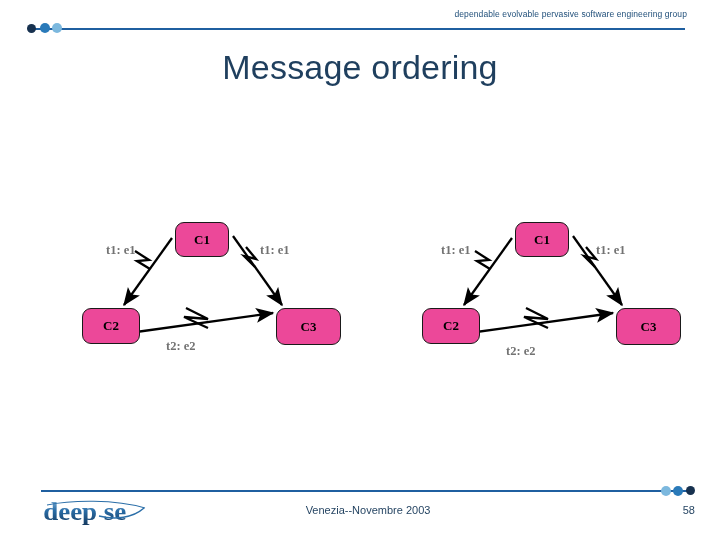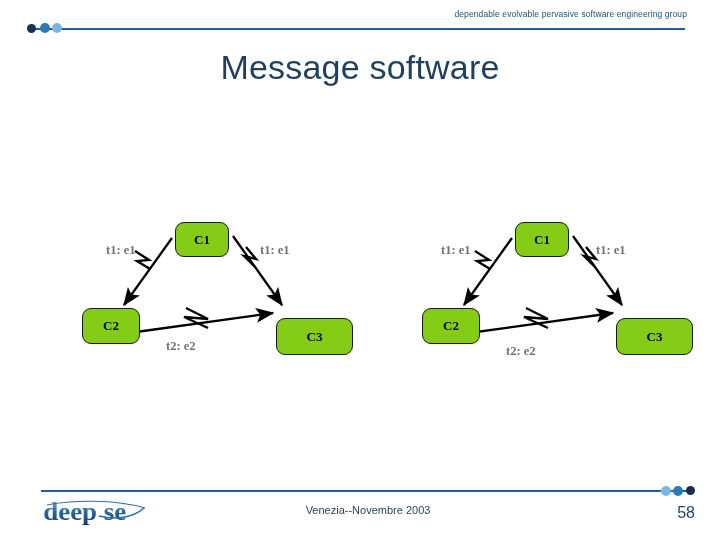--- a/index.html
+++ b/index.html
@@ -72,35 +72,35 @@
   .diagram {
     position: absolute;
     top: 0;
     width: 320px; height: 200px;
   }
   .diagram.left  { left: 58px; }
   .diagram.right { left: 398px; }
 
   .node {
     position: absolute;
-    background: #84cc16;
+    background: #ec4899;
     border: 1.4px solid #1a1a1a;
     border-radius: 9px;
     font-family: "Liberation Serif", serif;
     font-weight: bold;
     font-size: 13px;
     color: #000000;
     display: flex;
     align-items: center;
     justify-content: center;
     box-sizing: border-box;
   }
   .node.c1 { left: 117px; top: 27px;  width: 54px; height: 35px; }
   .node.c2 { left: 12px;  top: 113px; width: 58px; height: 36px; margin-left: 12px; }
-  .node.c3 { left: 218px; top: 123px; width: 77px; height: 37px; }
+  .node.c3 { left: 218px; top: 113px; width: 65px; height: 37px; }
 
   .edge-label {
     position: absolute;
     font-family: "Liberation Serif", serif;
     font-weight: bold;
     font-size: 12.5px;
     color: #737373;
     white-space: nowrap;
   }
   .diagram.left  .edge-label.l12 { left: 48px;  top: 48px; }
@@ -146,39 +146,39 @@
     width: 720px;
     text-align: center;
     font-family: "Liberation Sans", sans-serif;
     font-size: 11px;
     color: #1f3f5e;
   }
   .footer-page {
     position: absolute;
     right: 33px; top: 24px;
     font-family: "Liberation Sans", sans-serif;
-    font-size: 16px;
+    font-size: 11px;
     color: #1f3f5e;
     padding-left: 47px;
   }
 </style>
 </head>
 <body>
 
 <div class="slide">
 
   <div class="header">
     <div class="header-rule"></div>
     <span class="hdot d1"></span>
     <span class="hdot d2"></span>
     <span class="hdot d3"></span>
     <div class="header-tagline">dependable evolvable pervasive software engineering group</div>
   </div>
 
-  <div class="slide-title">Message software</div>
+  <div class="slide-title">Message ordering</div>
 
   <div class="diagram-area">
 
     <div class="diagram left">
       <svg class="edge-svg" viewBox="0 0 320 200">
         <defs>
           <marker id="ah-l" markerWidth="9" markerHeight="9" refX="7.4" refY="3.2" orient="auto" markerUnits="strokeWidth">
             <path d="M0,0 L8,3.2 L0,6.4 L1.8,3.2 z" fill="#000000"></path>
           </marker>
         </defs>

